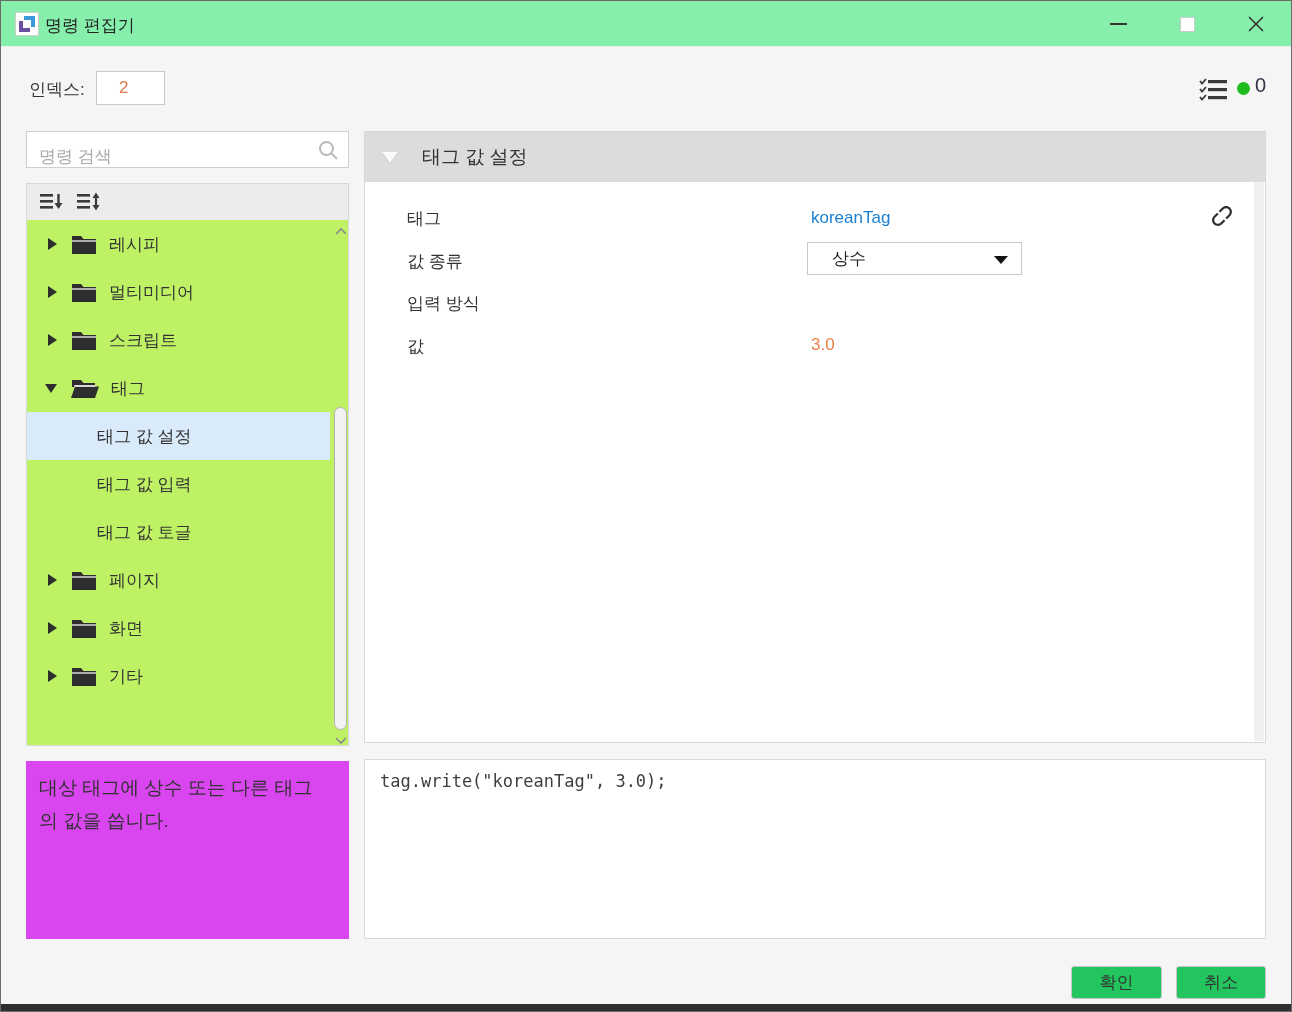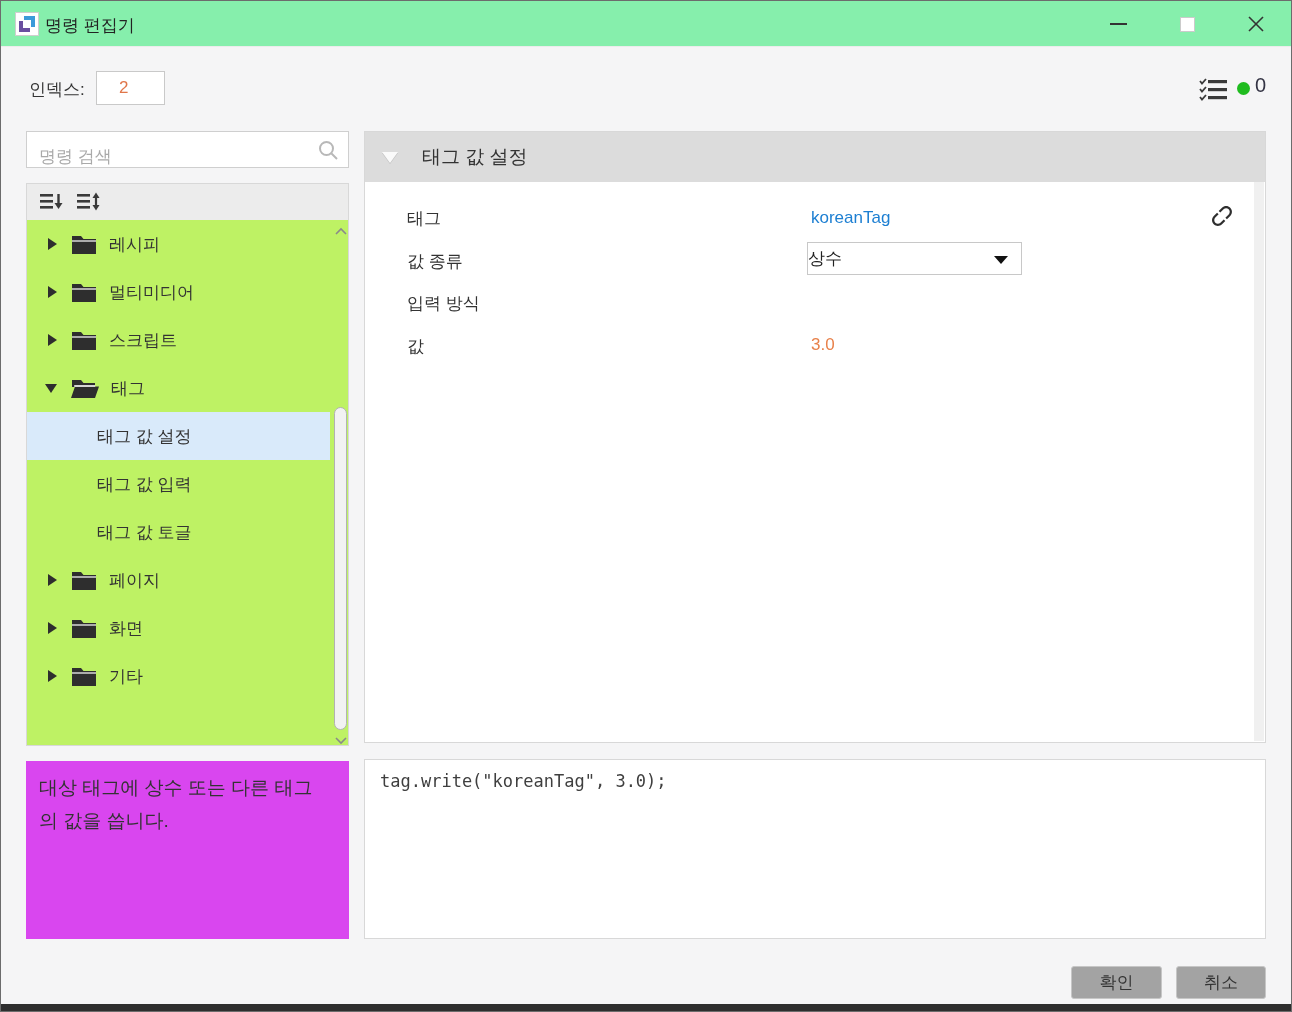--- a/index.html
+++ b/index.html
@@ -62,30 +62,30 @@
   
   .form-panel { left:363px; top:130px; width:902px; height:612px; background:#fff; border:1px solid #d8d8d8; }
   .form-header { position:absolute; left:0; top:0; width:100%; height:50px; background:#dcdcdc; display:flex; align-items:center; }
   .hdr-caret { width:0; height:0; border-left:8px solid transparent; border-right:8px solid transparent; border-top:11px solid #fafafa; margin-left:17px; filter:drop-shadow(0 1px 0 #c0c0c0); }
   .hdr-title { margin-left:24px; font-size:19px; color:#333; }
   .fp-scrollstrip { position:absolute; right:1px; top:50px; width:10px; height:calc(100% - 51px); background:#f0f0f0; }
 
   .f-label { position:absolute; left:42px; font-size:17px; color:#333; }
   .f-link { position:absolute; left:446px; font-size:17px; color:#1d7fd2; cursor:pointer; }
   .f-orange { position:absolute; left:446px; font-size:17px; color:#e8814a; }
-  .selectbox { position:absolute; left:442px; width:215px; height:33px; background:#fff; border:1px solid #c8c8c8; display:flex; align-items:center; padding-left:0; font-size:17px; color:#222; cursor:default; }
+  .selectbox { position:absolute; left:442px; width:215px; height:33px; background:#fff; border:1px solid #c8c8c8; display:flex; align-items:center; padding-left:24px; font-size:17px; color:#222; cursor:default; }
   .sel-arrow { position:absolute; right:13px; top:13px; width:0; height:0; border-left:7px solid transparent; border-right:7px solid transparent; border-top:8px solid #111; }
   .link-ic { position:absolute; left:843px; top:70px; width:28px; height:28px; cursor:pointer; }
 
   
   .code-panel { left:363px; top:758px; width:902px; height:180px; background:#fff; border:1px solid #d8d8d8; }
   .code-text { position:absolute; left:15px; top:11px; font-family:"DejaVu Sans Mono","Liberation Mono",monospace; font-size:17px; color:#3f3f3f; white-space:pre; }
 
   
-  .fbtn { top:965px; width:91px; height:33px; background:#a3a3a3; border:1px solid #c6c6c6; border-radius:3px;
+  .fbtn { top:965px; width:91px; height:33px; background:#22c55e; border:1px solid #c6c6c6; border-radius:3px;
           font-size:17px; color:#333; font-family:inherit; cursor:default; }
   .btn-ok { left:1070px; }
   .btn-cancel { left:1175px; width:90px; }
 
   .bottom-strip { left:0; top:1003px; width:1292px; height:9px; background:#2e2e2e; }
 </style>
 </head>
 <body>
 
 <div id="app">

